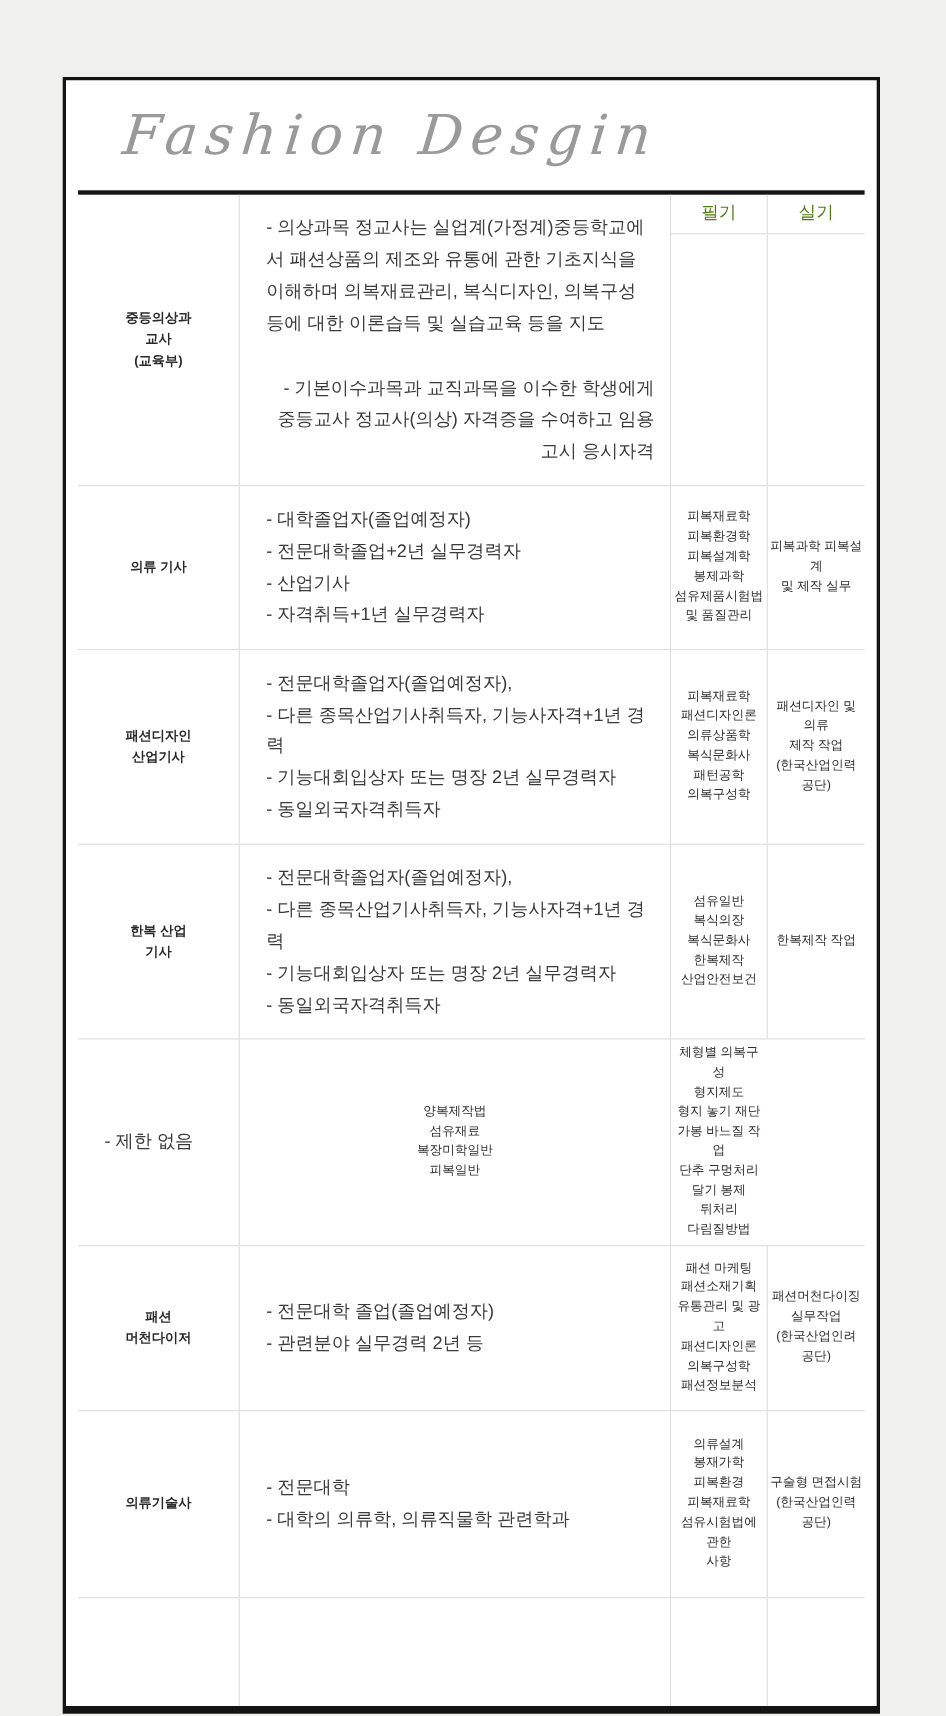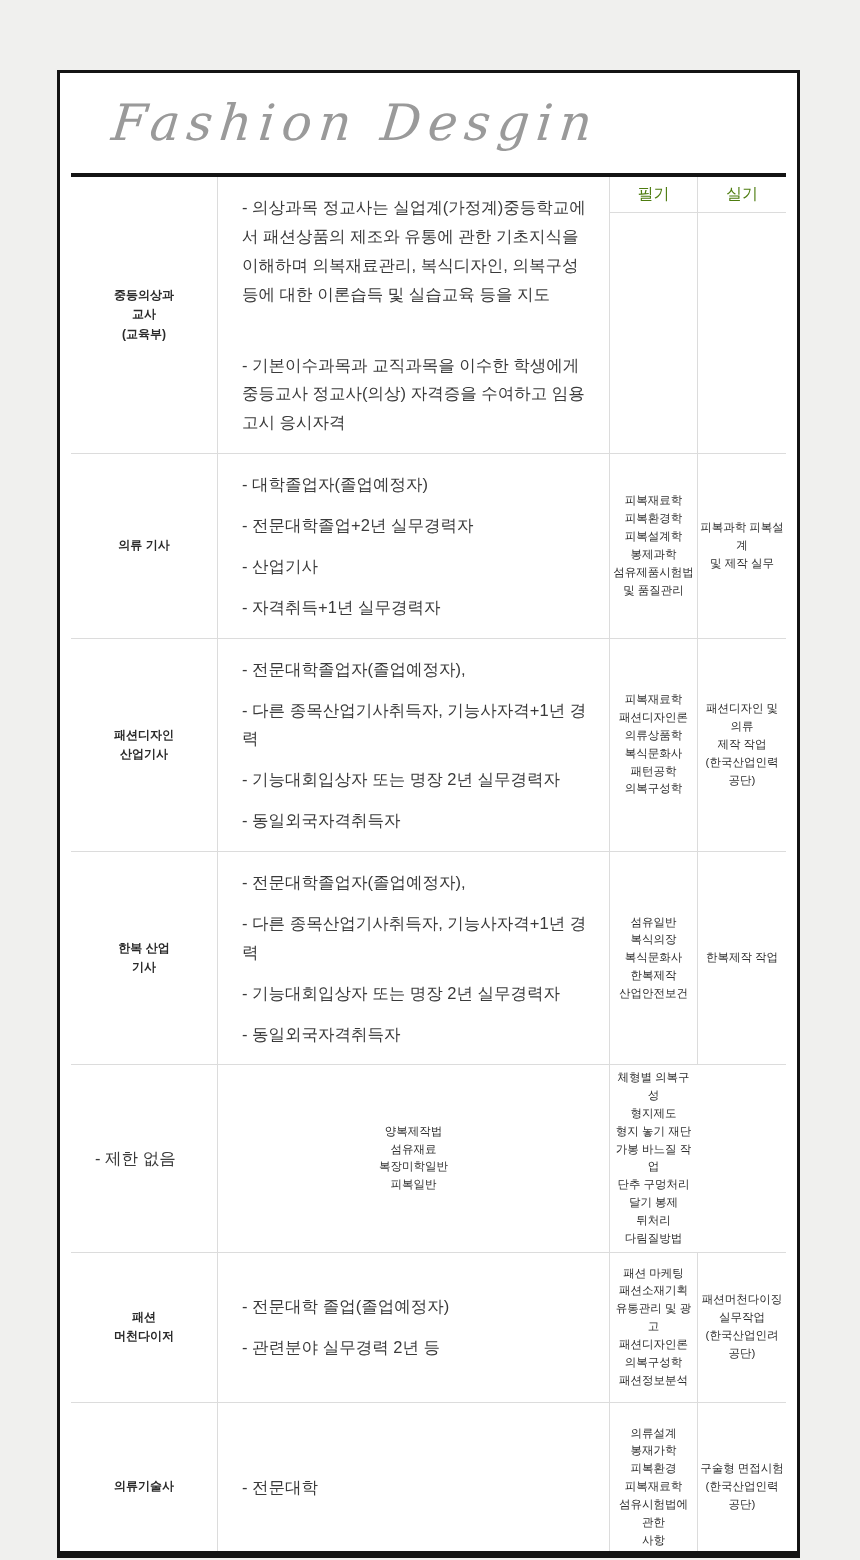--- a/index.html
+++ b/index.html
@@ -56,24 +56,24 @@
   
   .cat-cell {
     display: flex; flex-direction: column;
     align-items: center; justify-content: center;
     font-weight: bold; font-size: 12px; color: #2a2a2a;
     line-height: 1.6; text-align: center;
   }
   .qual-cell {
     display: flex; flex-direction: column; justify-content: center;
     padding: 16px 14px 16px 24px;
-    font-size: 16.5px; line-height: 1.75; color: #3a3a3a; gap: 12px;
+    font-size: 16.5px; line-height: 1.75; color: #3a3a3a;
   }
   .qual-cell p + p { margin-top: 0; }
-  .qual-cell.gapped p + p { margin-top: 30px; }
+  .qual-cell.gapped p + p { margin-top: 30px; text-align: right; }
   .sub-cell {
     display: flex; flex-direction: column;
     align-items: center; justify-content: center;
     font-size: 11.5px; line-height: 1.55; color: #2e2e2e;
     text-align: center; padding: 4px 2px;
   }
   
   .sub-cell.with-subhead { justify-content: flex-start; padding: 0; }
   .subhead {
     width: 100%; height: 36px; flex: none;
@@ -237,20 +237,21 @@
             <div>(한국산업인려공단)</div>
           </div>
   </div>
 
   <div class="trow r6">
     <div class="cell cat-cell">
             <div>의류기술사</div>
           </div>
     <div class="cell qual-cell">
             <p>- 전문대학</p>
+            <p>- 대학의 의류학, 의류직물학 관련학과</p>
           </div>
     <div class="cell sub-cell">
             <div>의류설계</div>
             <div>봉재가학</div>
             <div>피복환경</div>
             <div>피복재료학</div>
             <div>섬유시험법에 관한</div>
             <div>사항</div>
           </div>
     <div class="cell sub-cell">

